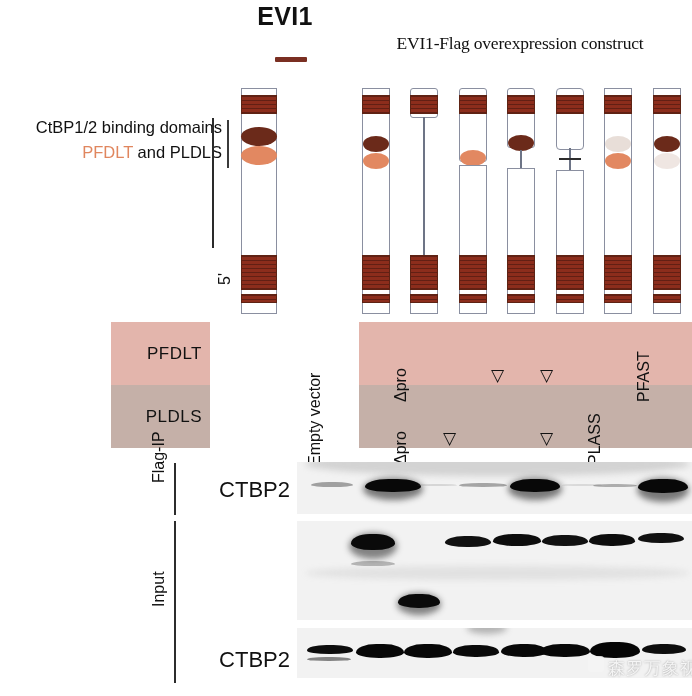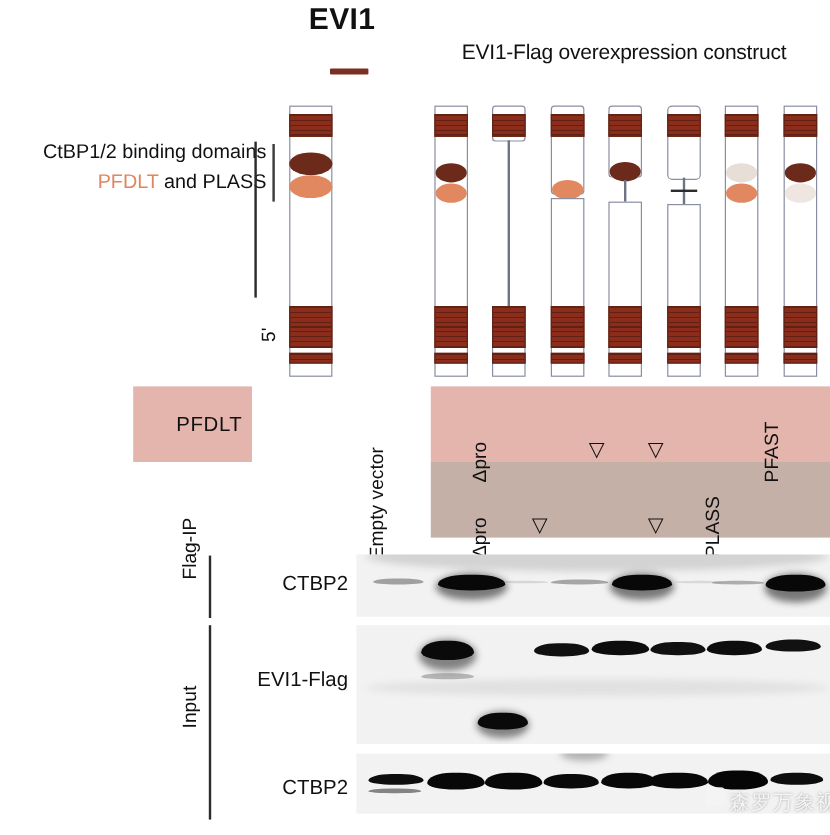--- a/index.html
+++ b/index.html
@@ -4,21 +4,21 @@
 <style>
   html,body{margin:0;padding:0;background:#fff;}
   body{width:692px;height:696px;position:relative;overflow:hidden;
        font-family:"Liberation Sans","DejaVu Sans",sans-serif;color:#111;}
   .fig{position:absolute;left:10px;top:0;width:692px;height:696px;}
 
   
   #evi1-title{position:absolute;left:215px;top:2px;width:120px;text-align:center;
      font-size:25px;font-weight:bold;letter-spacing:.3px;}
   #oe-title{position:absolute;left:340px;top:33px;width:340px;text-align:center;
-     font-size:17.5px;letter-spacing:-.2px;}
+     font-size:17.5px;letter-spacing:-.2px;font-family:Liberation Serif, serif;}
 
   
   #zf-legend{position:absolute;left:140px;top:45px;width:120px;text-align:right;
      font-size:17px;color:#8a5a52;}
   #zf-swatch{position:absolute;left:265px;top:57px;width:32px;height:5px;
      background:#7a2f22;border-radius:1px;}
 
   
   #ctbp-lab{position:absolute;left:0px;top:118px;width:212px;text-align:right;font-size:16.5px;}
   #ctbp-lab2{position:absolute;left:0px;top:143px;width:212px;text-align:right;font-size:16.5px;}
@@ -60,21 +60,21 @@
      transform:rotate(-90deg);transform-origin:left bottom;}
   .lane-lab.tri{font-size:17px;}
 
   
   #flagip-lab{position:absolute;left:140px;top:483px;font-size:16px;
      transform:rotate(-90deg);transform-origin:left top;white-space:nowrap;}
   #input-lab{position:absolute;left:140px;top:607px;font-size:16px;
      transform:rotate(-90deg);transform-origin:left top;white-space:nowrap;}
   #flagip-rule{position:absolute;left:164px;top:463px;width:1.6px;height:52px;background:#2c2c2c;}
   #input-rule{position:absolute;left:164px;top:521px;width:1.6px;height:162px;background:#2c2c2c;}
-  .ab-lab{position:absolute;font-size:17px;white-space:nowrap;}
+  .ab-lab{position:absolute;font-size:22px;white-space:nowrap;}
   #ab1{left:175px;top:477px;width:105px;text-align:right;}
   #ab2{left:165px;top:557px;width:115px;text-align:right;}
   #ab3{left:175px;top:647px;width:105px;text-align:right;}
 
   
   .blot{position:absolute;left:287px;background:#f2f2f2;overflow:hidden;}
   #blot1{top:462px;width:403px;height:52px;}
   #blot2{top:521px;width:403px;height:99px;}
   #blot3{top:628px;width:403px;height:50px;}
   .band{position:absolute;border-radius:42% 42% 48% 48%/60% 60% 40% 40%;}
@@ -93,21 +93,21 @@
 
 <div class="fig">
 
   <div id="evi1-title">EVI1</div>
   <div id="oe-title">EVI1-Flag overexpression construct</div>
 
   <div id="zf-swatch"></div>
 
   <div id="ctbp-lab">CtBP1/2 binding domains</div>
   <div id="ctbp-lab2">
-    <span class="pfdlt-t">PFDLT</span><span> and PLASS</span>
+    <span class="pfdlt-t">PFDLT</span><span> and PLDLS</span>
   </div>
   <div id="ctbp-bracket"></div>
 
   <div id="prodomain-bracket"></div>
   <div id="five-prime">5'</div>
 
   <div>
     <div class="bar" style="left:231px;top:88px;width:36px;height:226px;"></div>
     <div class="zf-band" style="left:231px;top:95px;width:36px;height:19px;"></div>
     <div class="ell dark" style="left:231px;top:127px;width:36px;height:19px;"></div>
@@ -179,20 +179,23 @@
     <div class="ell dark" style="left:644px;top:136px;width:26px;height:16px;"></div>
     <div class="ell fade-salmon" style="left:644px;top:153px;width:26px;height:16px;"></div>
     <div class="zf-band" style="left:643px;top:255px;width:28px;height:35px;"></div>
     <div class="zf-band" style="left:643px;top:294px;width:28px;height:9px;"></div>
   </div>
 
   <div id="key-box">
     <div id="key-top">
       <span>PFDLT</span>
     </div>
+    <div id="key-bot">
+      <span>PLDLS</span>
+    </div>
   </div>
 
   <div id="band-top"></div>
   <div id="band-bot"></div>
 
   <div class="lane-lab" style="left:314px;top:448px;">Empty vector</div>
 
   <div class="lane-lab" style="left:400px;top:384px;">Δpro</div>
   <div class="lane-lab" style="left:400px;top:447px;">Δpro</div>
 
@@ -210,21 +213,20 @@
 
   <div class="lane-lab" style="left:643px;top:384px;">PFAST</div>
   <div class="lane-lab" style="left:643px;top:447px;"></div>
 
   <div id="flagip-lab">Flag-IP</div>
   <div id="input-lab">Input</div>
   <div id="flagip-rule"></div>
   <div id="input-rule"></div>
 
   <div class="ab-lab" id="ab1">CTBP2</div>
-  <div class="ab-lab" id="ab2">EVI1-Flag</div>
   <div class="ab-lab" id="ab3">CTBP2</div>
 
   <div class="blot" id="blot1">
 
     <div class="halo" style="left:8px;top:-10px;width:385px;height:24px;background:rgba(140,140,140,.30);"></div>
 
     <div class="band" style="left:14px;top:20px;width:42px;height:5px;background:rgba(60,60,60,.45);"></div>
 
     <div class="halo" style="left:66px;top:16px;width:60px;height:22px;background:rgba(20,20,20,.55);"></div>
     <div class="band" style="left:68px;top:17px;width:56px;height:13px;background:#080808;"></div>

